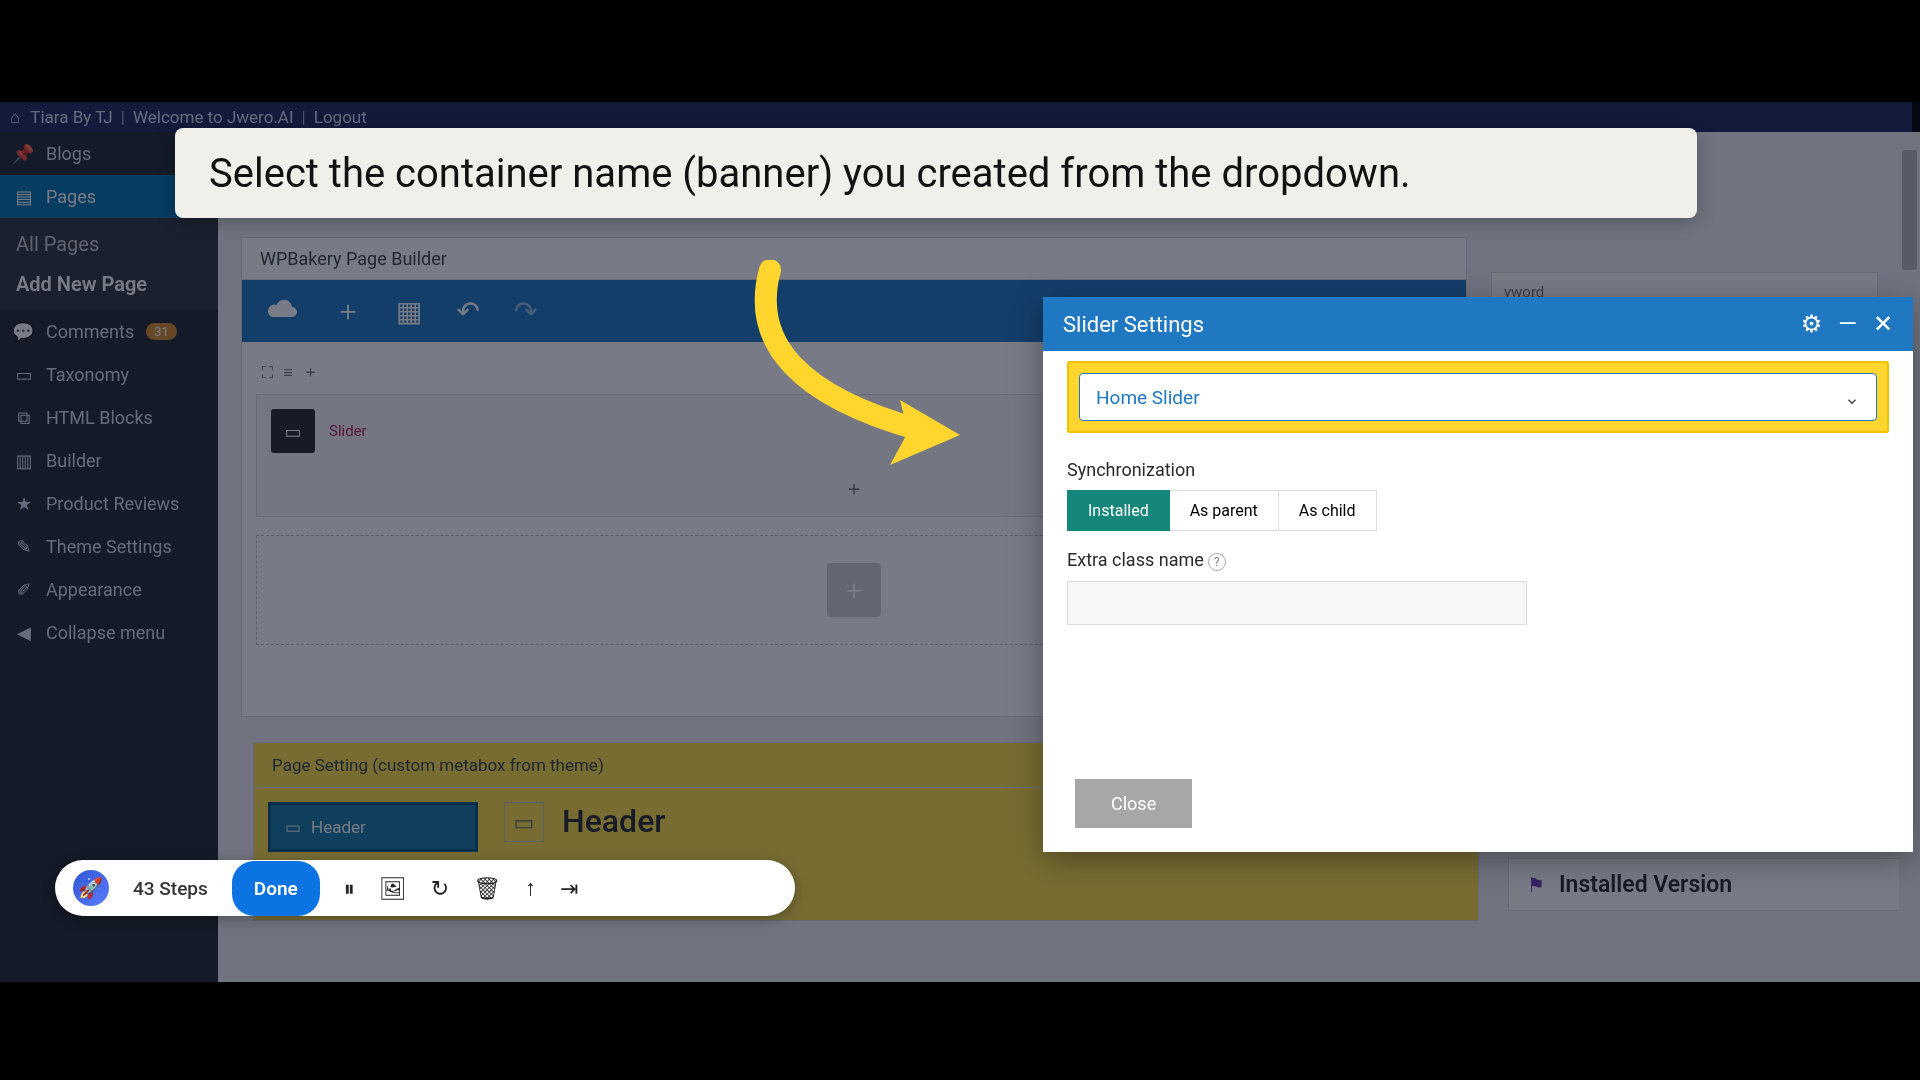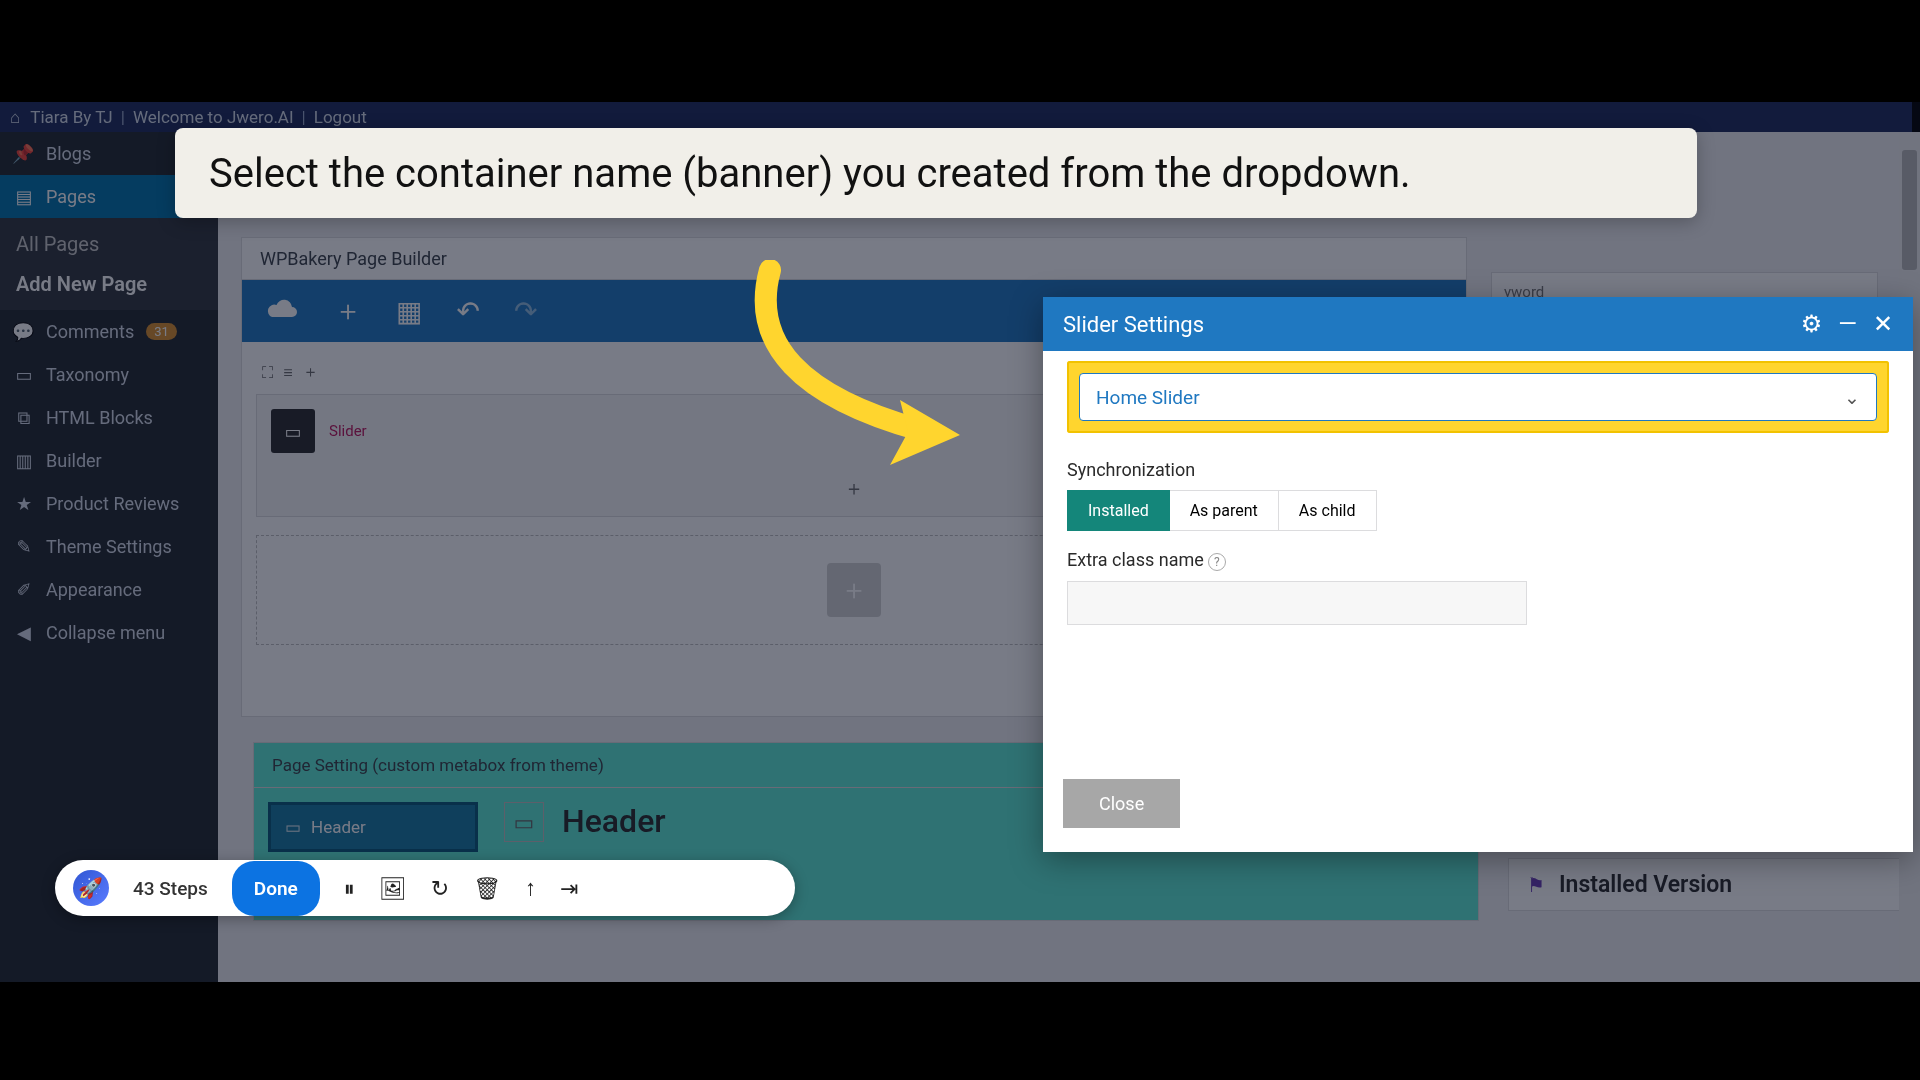--- a/index.html
+++ b/index.html
@@ -31,21 +31,21 @@
 .row-handles .sp { flex:1; }
 .row-actions { display:flex; gap:6px; font-size:18px; color:#6b6b6b; }
 .row { border:1px solid #dcdcde; background:#f7f7f7; margin-top:6px; }
 .elem { display:flex; align-items:center; gap:14px; padding:14px; }
 .elem .icnbox { width:44px; height:44px; background:#2b2b2b; border-radius:3px; display:flex; align-items:center; justify-content:center; color:#fff; font-size:18px; }
 .elem .name { font-size:15px; color:#be185d; }
 .add-center { display:flex; justify-content:center; padding:8px 0 14px; }
 .add-center .plus { font-size:20px; color:#6b6b6b; }
 .dashed { border:1px dashed #bfbfbf; height:110px; margin-top:18px; display:flex; align-items:center; justify-content:center; }
 .dashed .plusbig { width:54px; height:54px; background:#c8c8c8cc; border-radius:4px; display:flex; align-items:center; justify-content:center; font-size:28px; color:#fff; }
-.metabox { position:absolute; left:35px; top:610px; width:1226px; background:#5eead4; border:1px solid #dcdcde; }
+.metabox { position:absolute; left:35px; top:610px; width:1226px; background:#fde047; border:1px solid #dcdcde; }
 .metabox .hdr { padding:12px 18px; font-size:17px; color:#3c434a; border-bottom:1px solid #dcdcde; }
 .metabox .body { display:flex; padding:14px; gap:26px; }
 .tablist { width:210px; display:flex; flex-direction:column; gap:8px; }
 .tablist .tab { background:#fff; border:1px solid #dcdcde; padding:12px 14px; font-size:17px; color:#444; display:flex; align-items:center; gap:10px; }
 .tablist .tab.active { background:#187aa3; border:3px solid #0a5a7a; color:#fff; }
 .tablist .tab .tic { opacity:.85; }
 .metabox .content { flex:1; display:flex; align-items:flex-start; gap:18px; }
 .metabox .content .hicon { width:40px; height:40px; border:1px solid #c0c0c0; display:flex; align-items:center; justify-content:center; font-size:22px; color:#666; }
 .metabox .content .title { font-size:32px; color:#2a2a2a; font-weight:500; }
 .right-col { position:absolute; left:1290px; top:610px; width:395px; }
@@ -66,21 +66,21 @@
 .highlight-wrap { background:#ffd52e; padding:12px; border-radius:3px; position:relative; top:-8px; box-shadow:0 0 0 2px #f2c200 inset; }
 .dropdown { background:#fff; border:1px solid #1f78c1; border-radius:4px; height:48px; display:flex; align-items:center; justify-content:space-between; padding:0 16px; color:#1f78c1; font-size:19px; }
 .dropdown .chev { color:#555; }
 .sect-lbl { font-size:18px; color:#2a2a2a; margin:18px 0 10px; }
 .btn-group { display:flex; }
 .btn-group .b { padding:10px 20px; font-size:16px; background:#fff; border:1px solid #dcdcde; border-left:none; cursor:pointer; }
 .btn-group .b:first-child { border-left:1px solid #dcdcde; }
 .btn-group .b.active { background:#14867a; color:#fff; border-color:#14867a; }
 .help { display:inline-flex; width:18px; height:18px; border:1px solid #aaa; border-radius:50%; align-items:center; justify-content:center; font-size:12px; color:#888; margin-left:4px; }
 .txtfield { margin-top:6px; border:1px solid #dcdcde; background:#f7f7f7; height:44px; width:460px; }
-.mfoot { padding:0 20px 24px; display:flex; gap:18px; }
+.mfoot { padding:0 32px 24px; display:flex; gap:18px; }
 .btn { padding:14px 36px; font-size:18px; border:none; cursor:pointer; }
 .btn.grey { background:#a7a7a7; color:#fff; }
 .btn.blue { background:#0c73b8; color:#fff; }
 
 .instruction { position:absolute; left:175px; top:128px; width:1522px; height:90px; background:#f1efe9; border-radius:8px; display:flex; align-items:center; padding:0 34px; font-family:Georgia,"Times New Roman",serif; font-size:40px; color:#111; z-index:200; box-shadow:0 4px 18px rgba(0,0,0,.25); }
 .arrow { position:absolute; left:730px; top:260px; width:280px; height:240px; z-index:190; }
 .arrow svg { width:100%; height:100%; }
 
 .recorder { position:absolute; left:55px; top:860px; width:740px; height:56px; background:#fff; border-radius:30px; box-shadow:0 3px 14px rgba(0,0,0,.3); display:flex; align-items:center; padding:0 18px; gap:24px; z-index:210; }
 .recorder .rocket { width:36px; height:36px; background:linear-gradient(135deg,#3056d3,#5a7cff); border-radius:50%; display:flex; align-items:center; justify-content:center; font-size:20px; }

